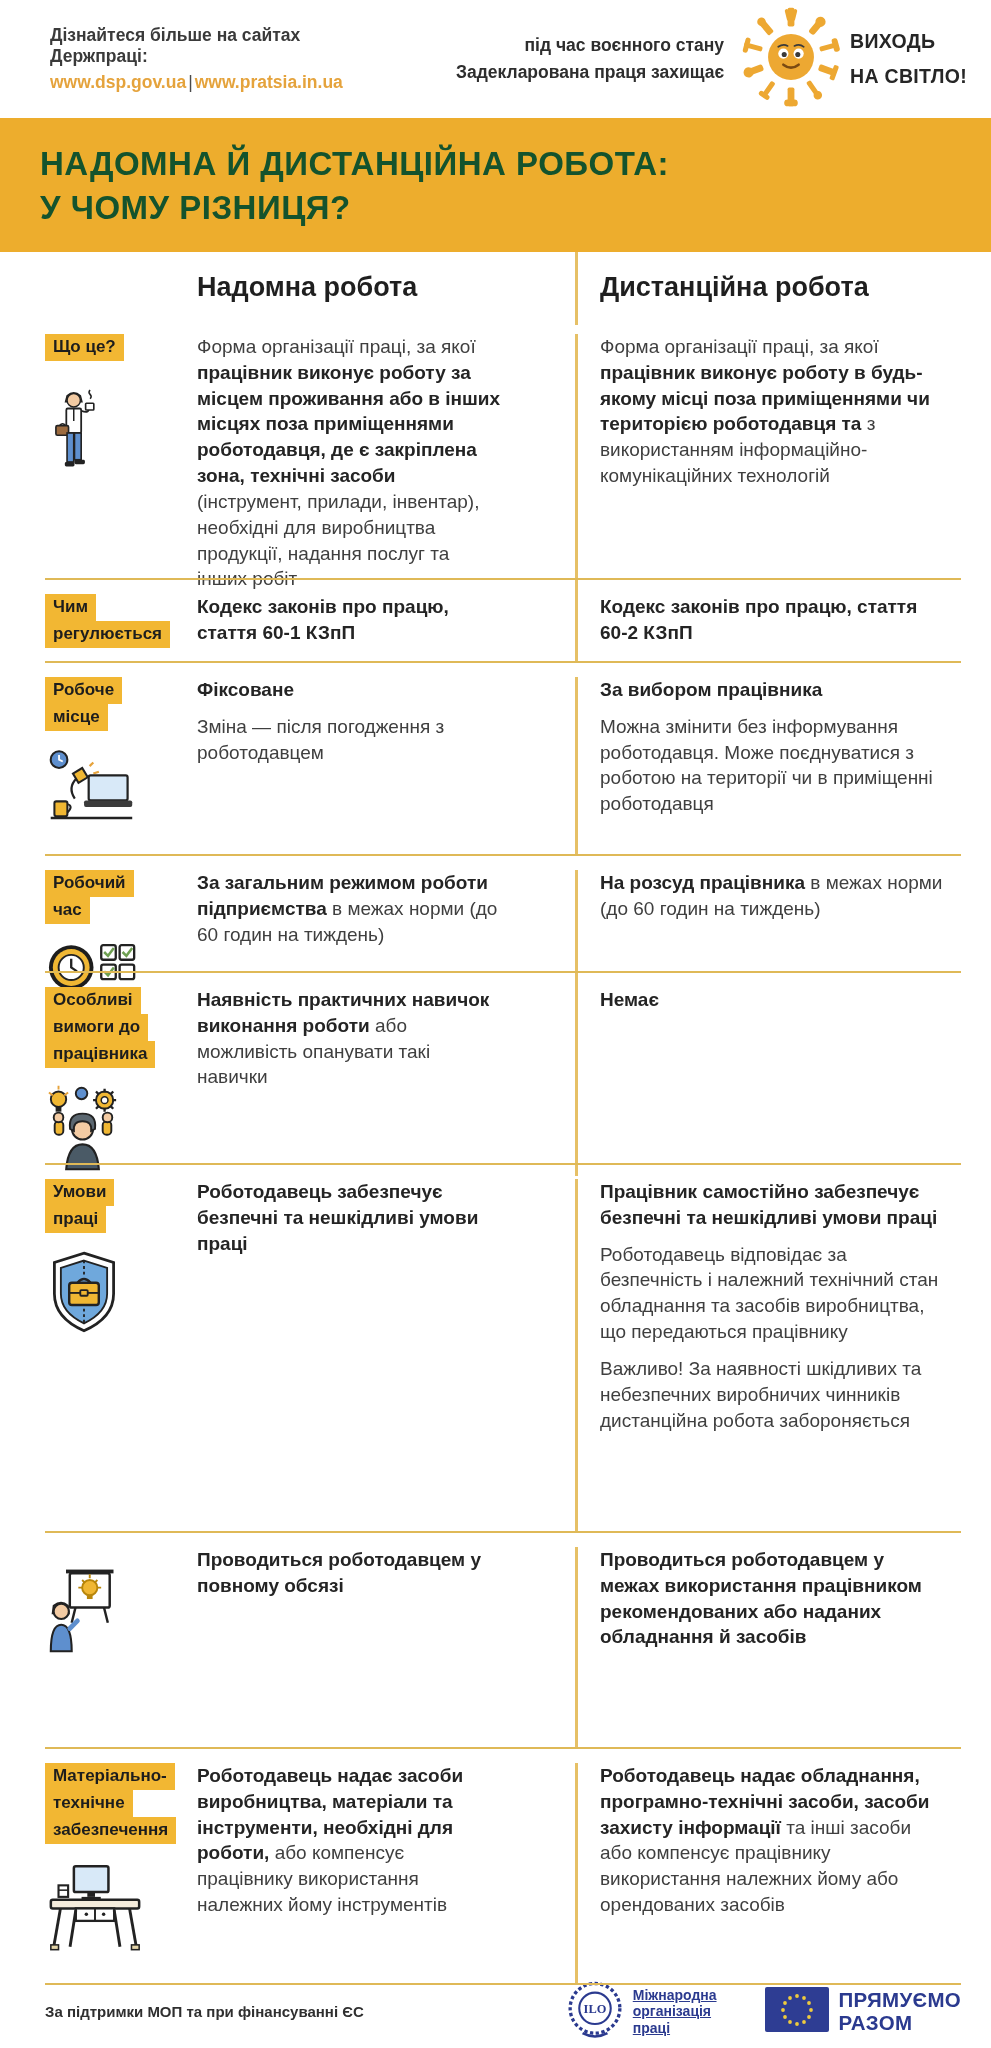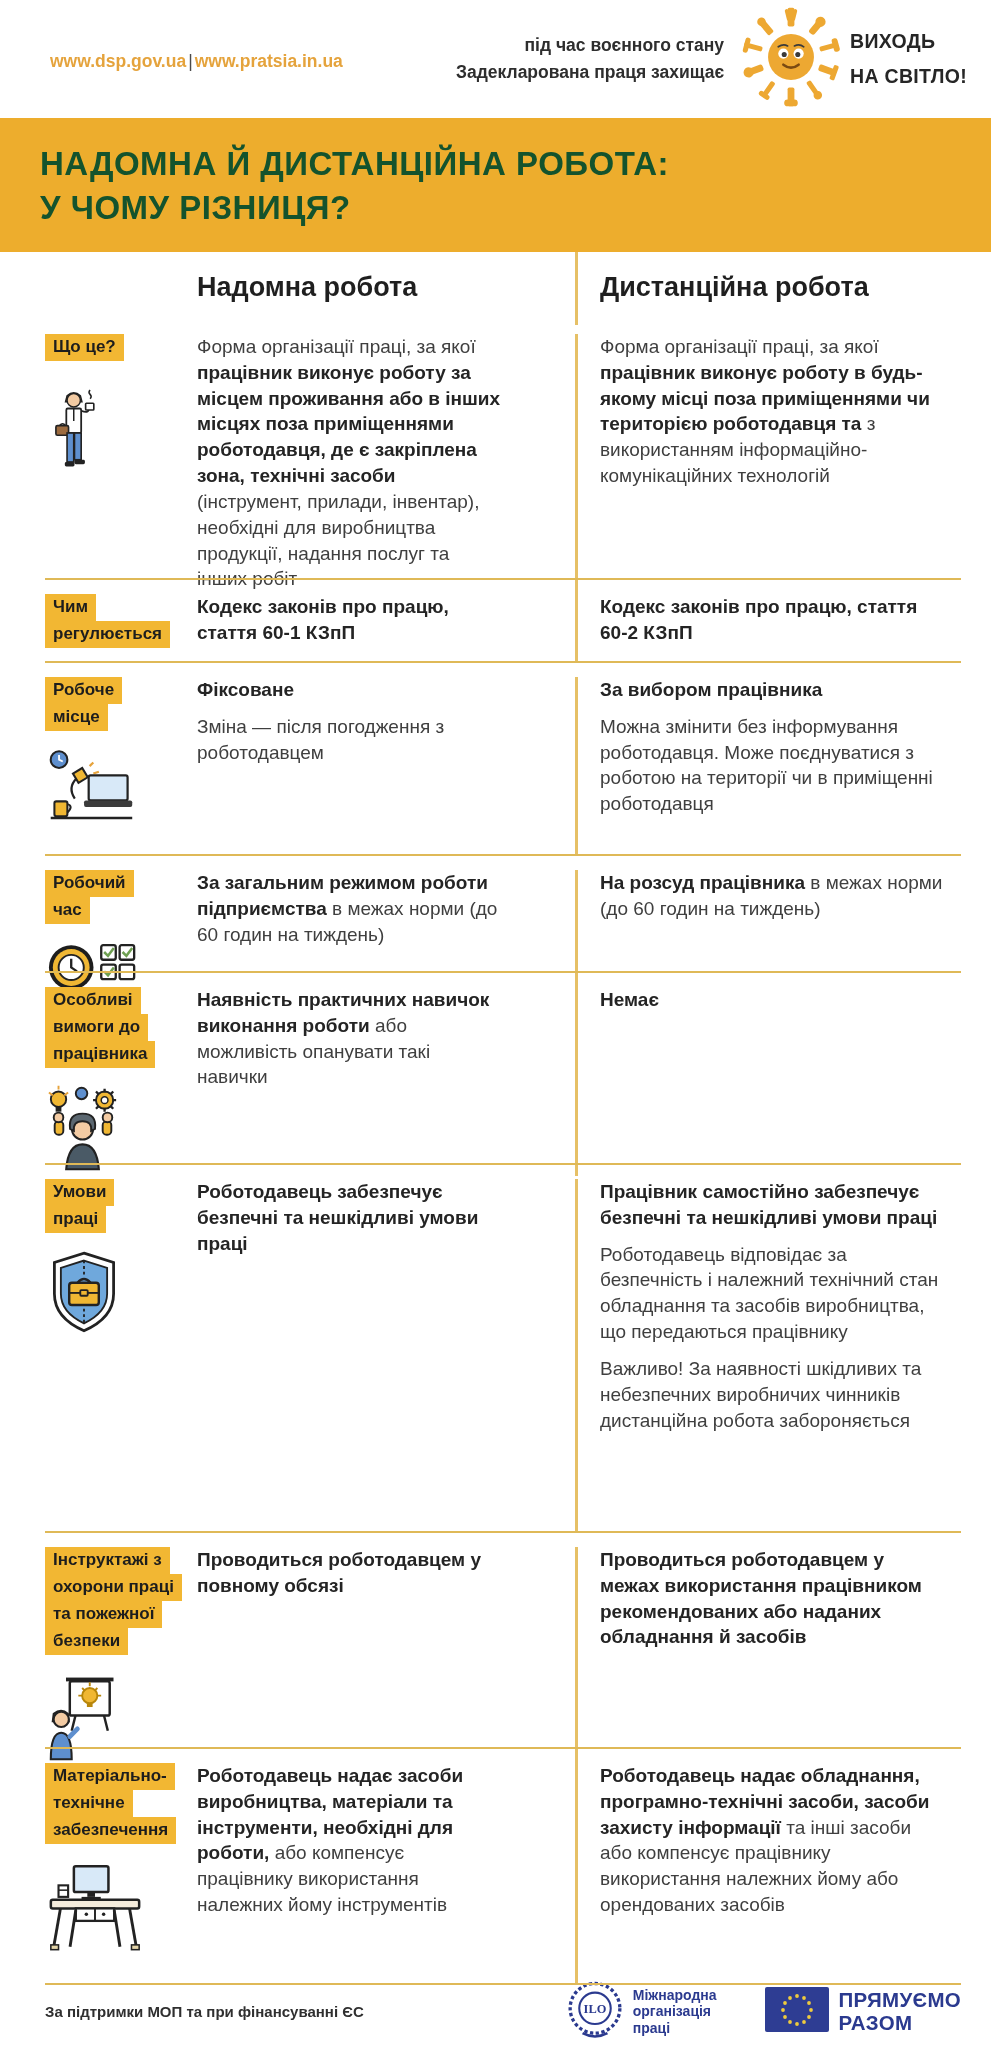--- a/index.html
+++ b/index.html
@@ -46,29 +46,30 @@
   .label-lines { display:flex; flex-direction:column; align-items:flex-start;text-align:center; }
   .hl { background:#F2B733; padding:2px 8px 3px; font-weight:700; font-size:17px; color:#1d1d1d; line-height:1.3; white-space:nowrap;}
   .row-icon { margin-top:16px; margin-left:2px; }
   .body p { font-size:19px; line-height:1.36; margin:0 0 11px; color:#3f3f3f; }
   .body .b1 { font-weight:700; color:#242424; }
   
   .foot { height:63px; display:flex; align-items:center; padding:0 30px 10px 45px; }
   .foot-note { font-size:15px; font-weight:600; color:#2f2f2f; }
   .foot-logos { margin-left:auto; display:flex; align-items:center; gap:48px; }
   .ilo { display:flex; align-items:center; gap:9px; }
-  .ilo-text { font-size:14px; font-weight:700; color:#2B3A8F; line-height:1.18; }
+  .ilo-text { font-size:14px; font-weight:700; color:#2B3A8F; line-height:1.18;text-decoration:underline; }
   .eu { display:flex; align-items:center; gap:10px; }
   .eu-text { font-size:20.5px; font-weight:800; color:#2B3A8F; line-height:1.08; letter-spacing:.3px;}
 </style>
 </head>
 <body>
 
 <header class="hdr">
   <div class="hdr-left">
+    <div class="hdr-more">Дізнайтеся більше на сайтах Держпраці:</div>
     <div class="hdr-links">
       <a>www.dsp.gov.ua</a>
       <span class="sep">|</span>
       <a>www.pratsia.in.ua</a>
     </div>
   </div>
   <div class="hdr-slogan">
     <div>під час воєнного стану</div>
     <div>Задекларована праця захищає</div>
   </div>
@@ -311,26 +312,20 @@
         </div>
     <div class="c3 body">
           <p><span class="b1">Працівник самостійно забезпечує безпечні та нешкідливі умови праці</span></p>
           <p><span class="b0">Роботодавець відповідає за безпечність і належний технічний стан обладнання та засобів виробництва, що передаються працівнику</span></p>
           <p><span class="b0">Важливо! За наявності шкідливих та небезпечних виробничих чинників дистанційна робота забороняється</span></p>
         </div>
   </section>
 
   <section class="row hline">
     <div class="label-cell">
-      <div class="label-lines">
-            <span class="hl">Інструктажі з</span>
-            <span class="hl">охорони праці</span>
-            <span class="hl">та пожежної</span>
-            <span class="hl">безпеки</span>
-          </div>
       <div class="row-icon"><svg width="76" height="92" viewBox="0 0 80 95">
     <rect x="20" y="6" width="50" height="4" fill="#222"></rect>
     <rect x="24" y="10" width="42" height="36" rx="2" fill="#fff" stroke="#222" stroke-width="2.6"></rect>
     <line x1="30" y1="46" x2="26" y2="62" stroke="#222" stroke-width="2.6"></line>
     <line x1="60" y1="46" x2="64" y2="62" stroke="#222" stroke-width="2.6"></line>
     <circle cx="45" cy="25" r="8" fill="#F0B733" stroke="#B8860B" stroke-width="2"></circle>
     <rect x="42" y="33" width="6" height="4" fill="#B8860B"></rect>
     <path d="M33 25 h4 M53 25 h4 M45 11 v4 M37 17 l3 3 M53 17 l-3 3" stroke="#B8860B" stroke-width="2"></path>
     <path d="M7 44 q8 -6 15 0 l1 8 h-17 z" fill="#4A5A66" stroke="#222" stroke-width="2"></path>
     <circle cx="15" cy="50" r="8" fill="#F3CBA3" stroke="#222" stroke-width="2.2"></circle>

